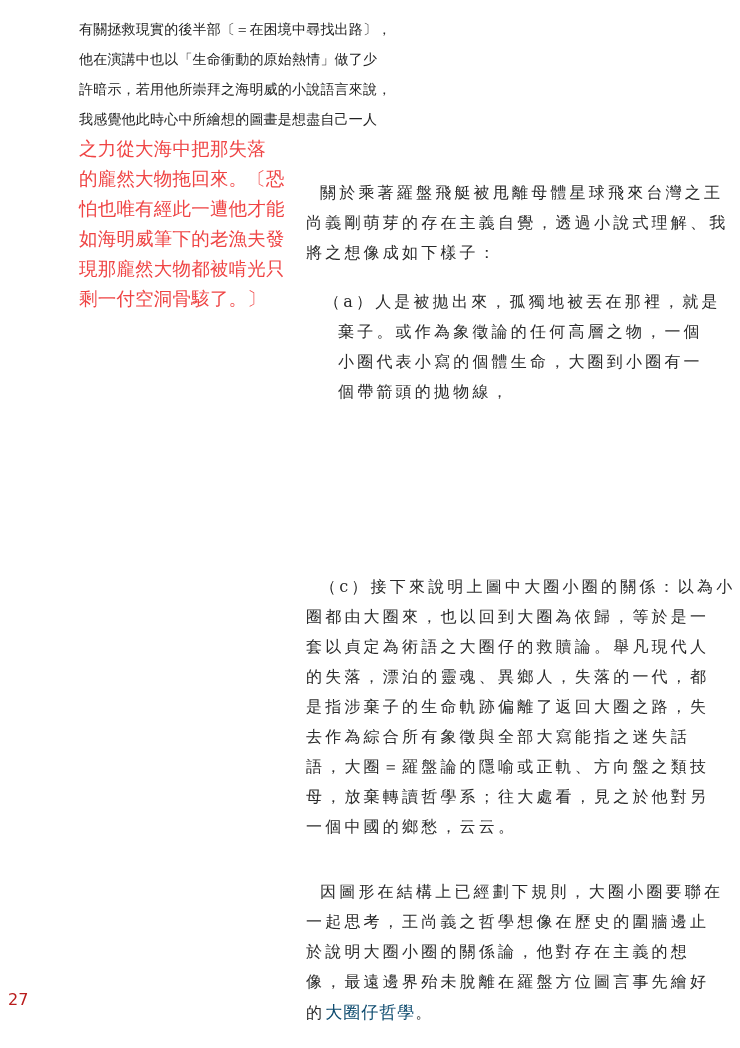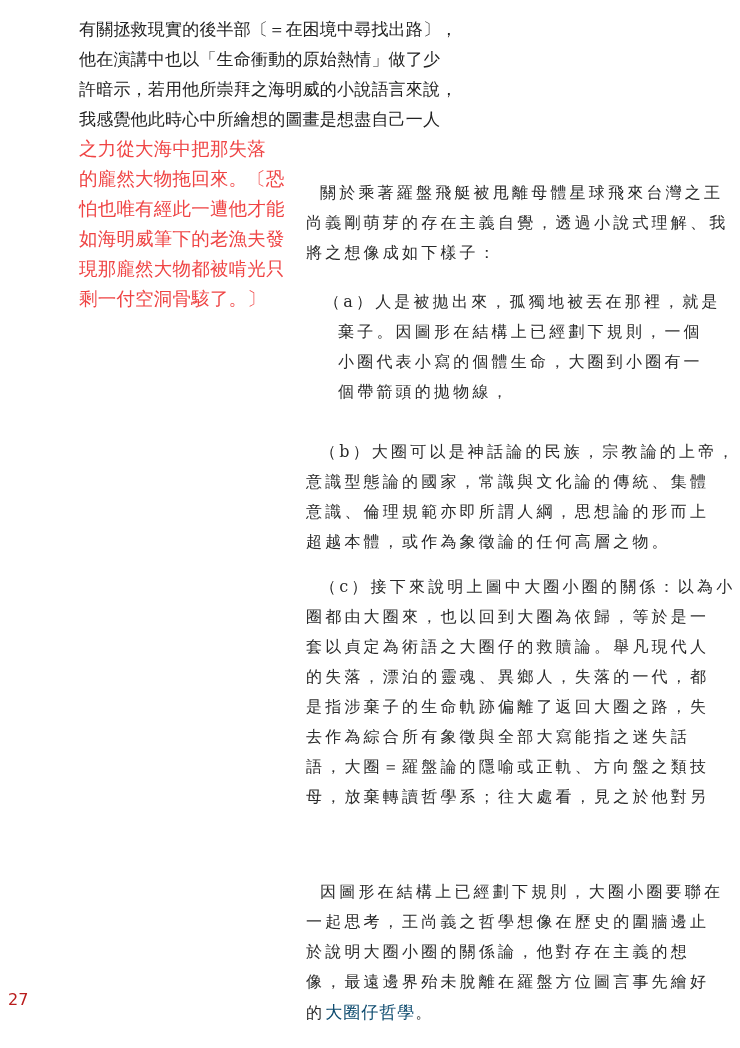--- a/index.html
+++ b/index.html
@@ -19,21 +19,21 @@
       left: 0; top: 0;
       width: 740px; height: 1048px;
       background: #ffffff;
     }
     
     .left-block {
       position: absolute;
       left: 79px;
       top: 14px;
       font-family: "DejaVu Sans", "Liberation Sans", sans-serif;
-      font-size: 17px;
+      font-size: 14px;
       line-height: 30px;
       color: #222;
       letter-spacing: 0.2px;
       white-space: nowrap;
     }
     .left-block .line { display: block; height: 30px; }
 
     .left-narrow {
       position: absolute;
       left: 79px;
@@ -108,41 +108,36 @@
   </div>
 
   <div class="right-col intro">
     <span class="line indent1">關於乘著羅盤飛艇被甩離母體星球飛來台灣之王</span>
     <span class="line">尚義剛萌芽的存在主義自覺，透過小說式理解、我</span>
     <span class="line">將之想像成如下樣子：</span>
   </div>
 
   <div class="right-col item-a">
     <span class="line indent-a">（a）人是被拋出來，孤獨地被丟在那裡，就是</span>
-    <span class="line sub-indent">棄子。因圖形在結構上已經劃下規則，一個</span>
+    <span class="line sub-indent">棄子。或作為象徵論的任何高層之物，一個</span>
     <span class="line sub-indent">小圈代表小寫的個體生命，大圈到小圈有一</span>
     <span class="line sub-indent">個帶箭頭的拋物線，</span>
   </div>
 
-  <div class="right-col item-b">
-    <span class="line indent1">（b）大圈可以是神話論的民族，宗教論的上帝，</span>
-    <span class="line">意識型態論的國家，常識與文化論的傳統、集體</span>
-    <span class="line">意識、倫理規範亦即所謂人綱，思想論的形而上</span>
-    <span class="line">超越本體，或作為象徵論的任何高層之物。</span>
-  </div>
 
   <div class="right-col item-c">
     <span class="line indent1">（c）接下來說明上圖中大圈小圈的關係：以為小</span>
     <span class="line">圈都由大圈來，也以回到大圈為依歸，等於是一</span>
     <span class="line">套以貞定為術語之大圈仔的救贖論。舉凡現代人</span>
     <span class="line">的失落，漂泊的靈魂、異鄉人，失落的一代，都</span>
     <span class="line">是指涉棄子的生命軌跡偏離了返回大圈之路，失</span>
     <span class="line">去作為綜合所有象徵與全部大寫能指之迷失話</span>
     <span class="line">語，大圈＝羅盤論的隱喻或正軌、方向盤之類技</span>
     <span class="line">母，放棄轉讀哲學系；往大處看，見之於他對另</span>
+    <span class="line">一個中國的鄉愁，云云。</span>
   </div>
 
   <div class="right-col conclusion">
     <span class="line indent1">因圖形在結構上已經劃下規則，大圈小圈要聯在</span>
     <span class="line">一起思考，王尚義之哲學想像在歷史的圍牆邊止</span>
     <span class="line">於說明大圈小圈的關係論，他對存在主義的想</span>
     <span class="line">像，最遠邊界殆未脫離在羅盤方位圖言事先繪好</span>
     <span class="line"><span>的</span><span class="bold-term">大圈仔哲學</span><span>。</span></span>
   </div>
 

